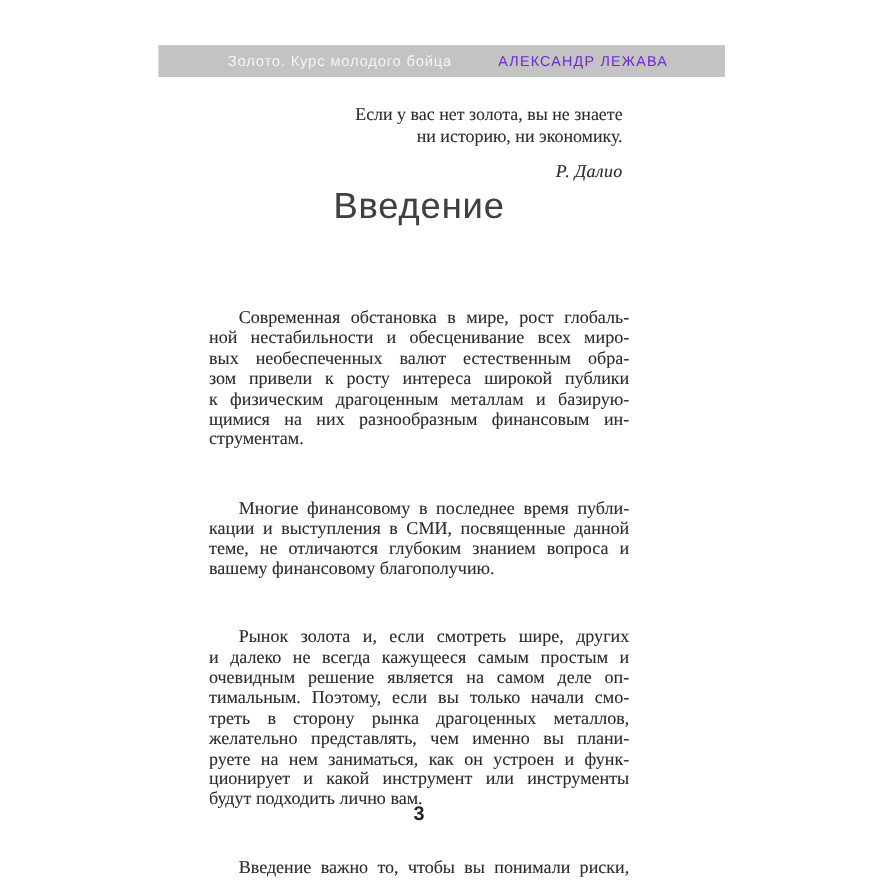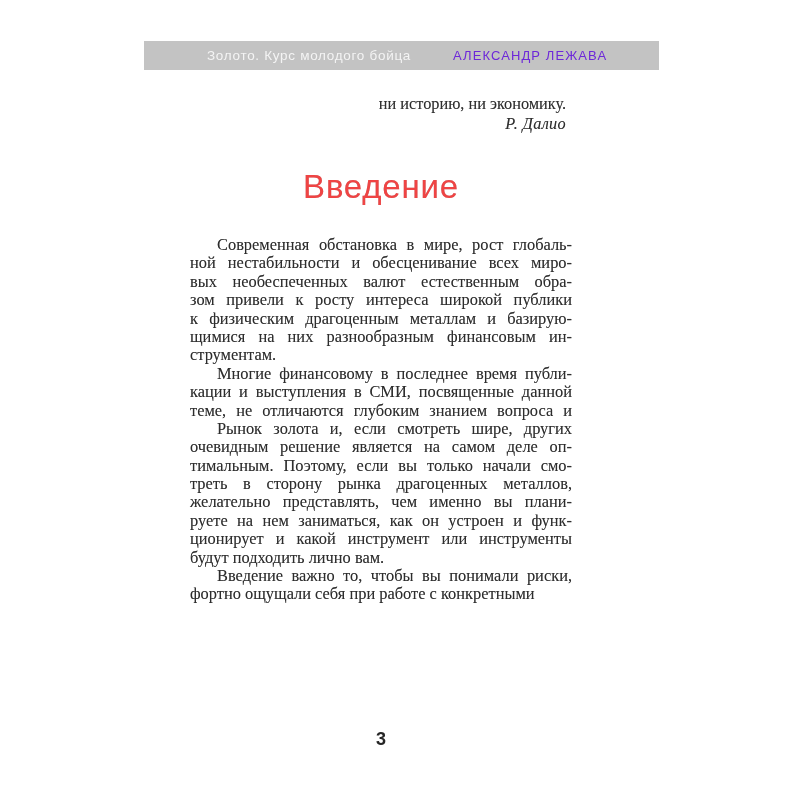--- a/index.html
+++ b/index.html
@@ -39,51 +39,52 @@
     top: 94px; right: 234px;
     text-align: right;
     font-size: 16.3px; line-height: 20px;
     color: #2f2f2f;
     text-shadow: 0 0 0.4px rgba(40,40,40,0.35);
     white-space: nowrap;
   }
   .epigraph .attr {
     font-style: italic;
     letter-spacing: 0.3px;
+    margin-top: 12px;
   }
 
   
   .chapter-title {
     position: absolute;
     left: 190px; top: 168px; width: 382px;
     margin: 0;
     text-align: center;
     font-family: "Liberation Sans", sans-serif;
     font-weight: 400;
     font-size: 33px; letter-spacing: 0.8px;
-    color: #ef4444;
+    color: #404040;
     text-shadow: 0 0 0.4px rgba(40,40,40,0.3);
   }
 
   
   .body-text {
     position: absolute;
     left: 190px; top: 236px; width: 382px;
     font-size: 16.4px;
     color: #2d2d2d;
     text-shadow: 0 0 0.4px rgba(40,40,40,0.35);
   }
   .body-text .line {
     line-height: 18.4px;
     height: 18.4px;
     text-align: justify;
     text-align-last: justify;
     white-space: normal;
   }
-  .body-text .line.first { text-indent: 27px; }
+  .body-text .line.first { text-indent: 27px; margin-top: 44px; }
   .body-text .line.last  { text-align: center; text-align-last: left; }
 
   
   .page-number {
     position: absolute;
     left: 190px; top: 729px; width: 382px;
     text-align: center;
     font-family: "Liberation Sans", sans-serif;
     font-weight: 700;
     font-size: 18px;
@@ -95,20 +96,21 @@
 
 <div>
 
   <div class="header-band" style="background: rgb(195, 195, 195);">
     <span class="header-left">Золото. Курс молодого бойца</span>
     <span class="header-right">АЛЕКСАНДР ЛЕЖАВА</span>
   </div>
 
   <div class="epigraph">
     <div id="epigraph-lines">
+        <div>Если у вас нет золота, вы не знаете</div>
         <div>ни историю, ни экономику.</div>
       </div>
     <div class="attr">Р. Далио</div>
   </div>
 
   <h1 class="chapter-title">Введение</h1>
 
   <div class="body-text" id="body-text">
       <div>
         <div class="line first">Современная обстановка в мире, рост глобаль-</div>
@@ -116,23 +118,25 @@
         <div class="line">вых необеспеченных валют естественным обра-</div>
         <div class="line">зом привели к росту интереса широкой публики</div>
         <div class="line">к физическим драгоценным металлам и базирую-</div>
         <div class="line">щимися на них разнообразным финансовым ин-</div>
         <div class="line last">струментам.</div>
       </div>
       <div>
         <div class="line first">Многие финансовому в последнее время публи-</div>
         <div class="line">кации и выступления в СМИ, посвященные данной</div>
         <div class="line">теме, не отличаются глубоким знанием вопроса и</div>
+        <div class="line last">вашему финансовому благополучию.</div>
       </div>
       <div>
         <div class="line first">Рынок золота и, если смотреть шире, других</div>
+        <div class="line">и далеко не всегда кажущееся самым простым и</div>
         <div class="line">очевидным решение является на самом деле оп-</div>
         <div class="line">тимальным. Поэтому, если вы только начали смо-</div>
         <div class="line">треть в сторону рынка драгоценных металлов,</div>
         <div class="line">желательно представлять, чем именно вы плани-</div>
         <div class="line">руете на нем заниматься, как он устроен и функ-</div>
         <div class="line">ционирует и какой инструмент или инструменты</div>
         <div class="line last">будут подходить лично вам.</div>
       </div>
       <div>
         <div class="line first">Введение важно то, чтобы вы понимали риски,</div>

